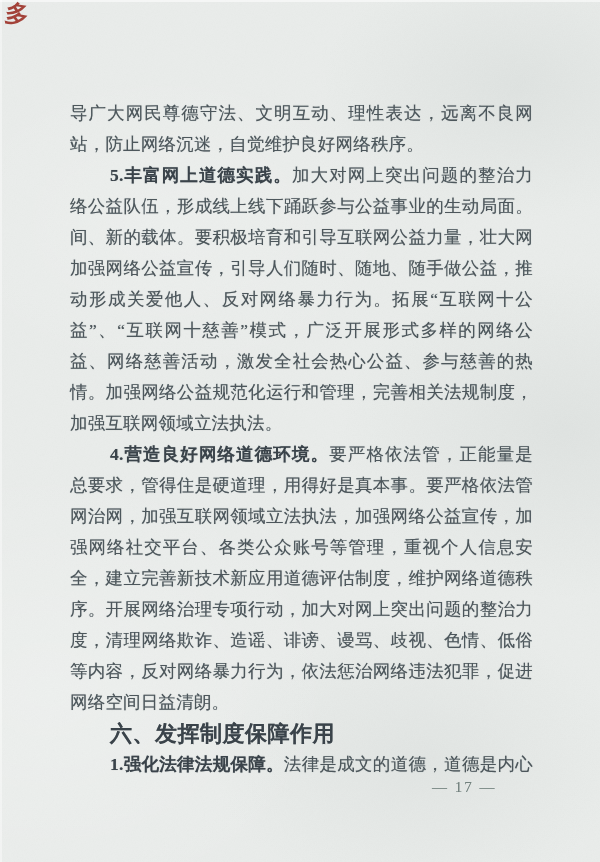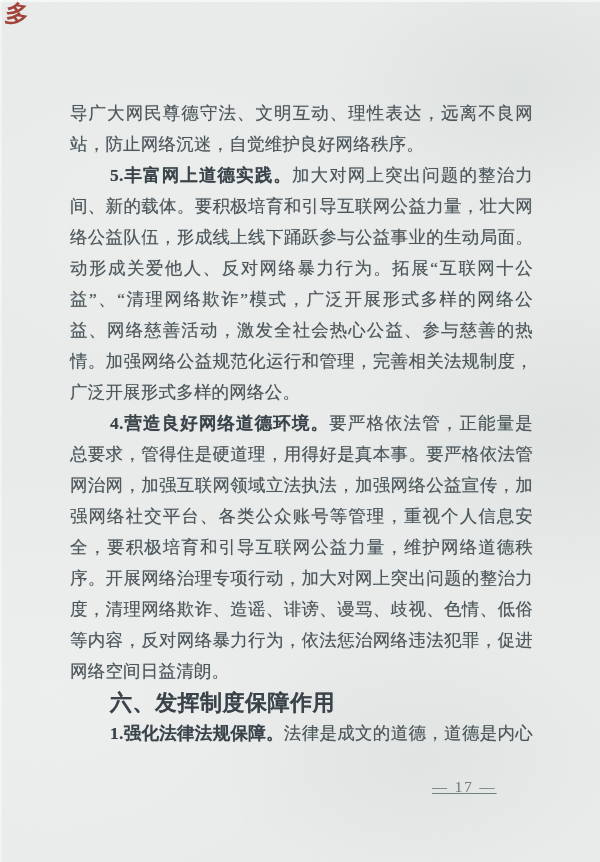--- a/index.html
+++ b/index.html
@@ -62,21 +62,20 @@
     letter-spacing:.5px;
     color:var(--ink-bold,#3a434a);
     text-shadow:0 0 .6px rgba(58,67,74,.6);
   }
   .footer{
     position:absolute;left:432px;top:777px;
     font-size:15px;line-height:20px;
     letter-spacing:2px;
     color:var(--footer-ink,#72817e);
     text-shadow:0 0 .6px rgba(114,129,126,.5);
-    text-decoration:underline;
   }
 </style>
 </head>
 <body>
 
 <div class="page">
 
   <svg class="noise" width="600" height="862" aria-hidden="true">
     <filter id="paperNoise">
       <feTurbulence type="fractalNoise" baseFrequency="0.9" numOctaves="2" stitchTiles="stitch"></feTurbulence>
@@ -90,32 +89,33 @@
 
   <div class="edge-top"></div>
   <div class="edge-left"></div>
 
   <span class="corner-mark">多</span>
 
   <div class="body-text">
       <div class="line fill"><span>导广大网民尊德守法、文明互动、理性表达，远离不良网</span></div>
       <div class="line"><span>站，防止网络沉迷，自觉维护良好网络秩序。</span></div>
       <div class="line fill indent"><span class="lead">5.丰富网上道德实践。</span><span>加大对网上突出问题的整治力</span></div>
+      <div class="line fill"><span>络公益队伍，形成线上线下踊跃参与公益事业的生动局面。</span></div>
       <div class="line fill"><span>间、新的载体。要积极培育和引导互联网公益力量，壮大网</span></div>
-      <div class="line fill"><span>络公益队伍，形成线上线下踊跃参与公益事业的生动局面。</span></div>
+      <div class="line fill"><span>加强网络公益宣传，引导人们随时、随地、随手做公益，推</span></div>
       <div class="line fill"><span>动形成关爱他人、反对网络暴力行为。拓展“互联网十公</span></div>
-      <div class="line fill"><span>益”、“清理网络欺诈”模式，广泛开展形式多样的网络公</span></div>
+      <div class="line fill"><span>益”、“互联网十慈善”模式，广泛开展形式多样的网络公</span></div>
       <div class="line fill"><span>益、网络慈善活动，激发全社会热心公益、参与慈善的热</span></div>
       <div class="line fill"><span>情。加强网络公益规范化运行和管理，完善相关法规制度，</span></div>
-      <div class="line"><span>广泛开展形式多样的网络公。</span></div>
+      <div class="line"><span>加强互联网领域立法执法。</span></div>
       <div class="line fill indent"><span class="lead">4.营造良好网络道德环境。</span><span>要严格依法管，正能量是</span></div>
       <div class="line fill"><span>总要求，管得住是硬道理，用得好是真本事。要严格依法管</span></div>
       <div class="line fill"><span>网治网，加强互联网领域立法执法，加强网络公益宣传，加</span></div>
       <div class="line fill"><span>强网络社交平台、各类公众账号等管理，重视个人信息安</span></div>
-      <div class="line fill"><span>全，要积极培育和引导互联网公益力量，维护网络道德秩</span></div>
+      <div class="line fill"><span>全，建立完善新技术新应用道德评估制度，维护网络道德秩</span></div>
       <div class="line fill"><span>序。开展网络治理专项行动，加大对网上突出问题的整治力</span></div>
       <div class="line fill"><span>度，清理网络欺诈、造谣、诽谤、谩骂、歧视、色情、低俗</span></div>
       <div class="line fill"><span>等内容，反对网络暴力行为，依法惩治网络违法犯罪，促进</span></div>
       <div class="line"><span>网络空间日益清朗。</span></div>
       <div class="line indent heading"><span>六、发挥制度保障作用</span></div>
       <div class="line fill indent"><span class="lead">1.强化法律法规保障。</span><span>法律是成文的道德，道德是内心</span></div>
     </div>
 
   <div class="footer">— 17 —</div>
 </div>

